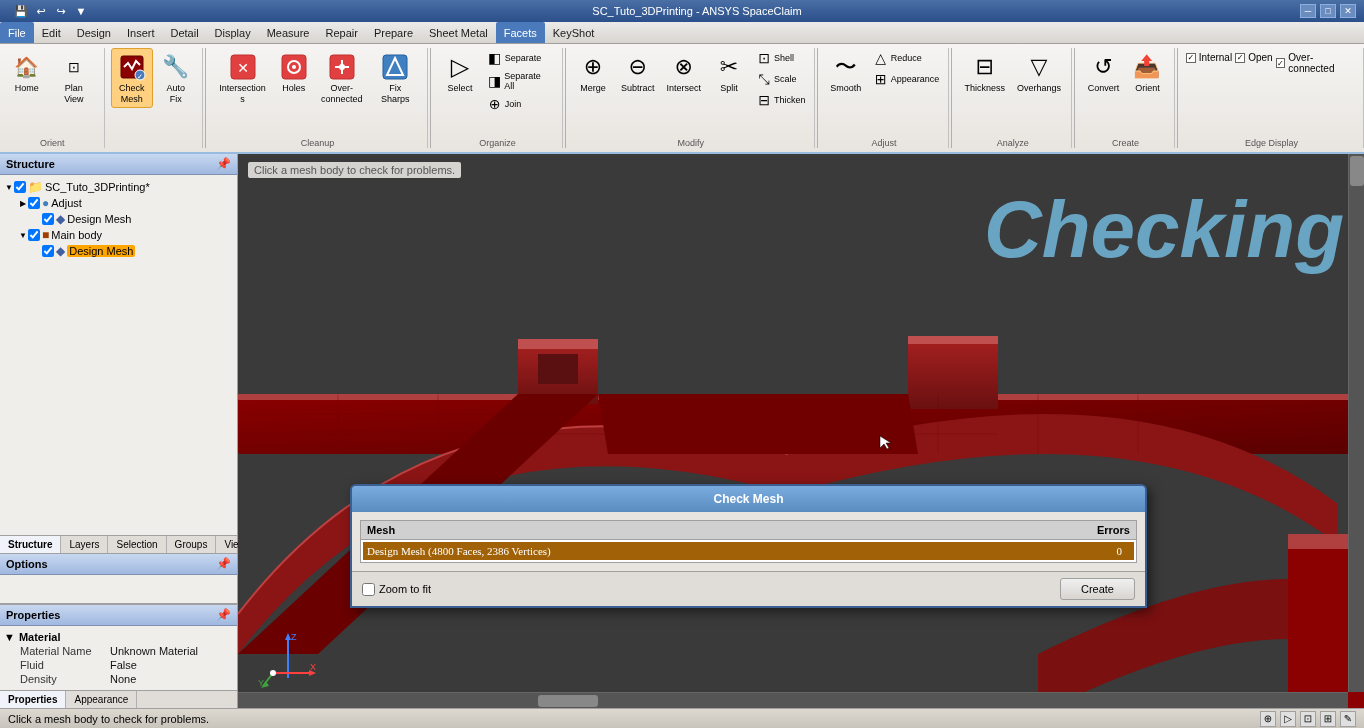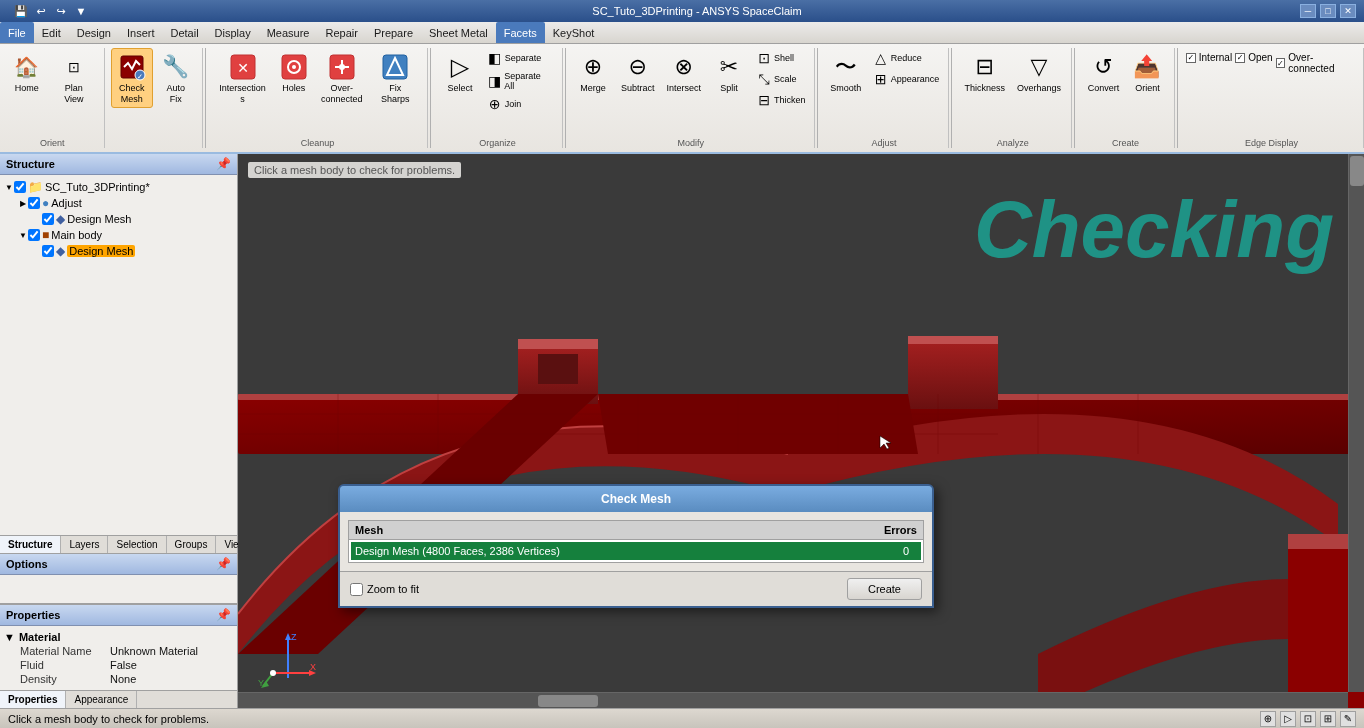--- a/index.html
+++ b/index.html
@@ -248,24 +248,24 @@
       background: rgba(240,238,235,0.85);
       padding: 2px 6px;
       font-size: 11px;
       border-radius: 2px;
       z-index: 10;
     }
 
     #checking-text {
       position: absolute;
       top: 30px;
-      right: 30px;
+      right: 20px;
       font-size: 80px;
       font-weight: bold;
-      color: #14b8a6;
+      color: #7dd3fc;
       opacity: 0.7;
       z-index: 5;
       font-style: italic;
       pointer-events: none;
     }
 
     
     #mesh-canvas {
       width: 100%;
       height: 100%;
@@ -279,23 +279,23 @@
       bottom: 20px;
       left: 20px;
       width: 60px;
       height: 60px;
       z-index: 20;
     }
 
     
     #check-mesh-dialog {
       position: absolute;
-      left: 100px;
+      left: 112px;
       top: 330px;
-      width: 596px;
+      width: 797px;
       background: linear-gradient(to bottom, #6a8fc0, #4a6fa0);
       border: 2px solid #3a5f90;
       border-radius: 6px 6px 0 0;
       box-shadow: 4px 4px 12px rgba(0,0,0,0.5);
       z-index: 100;
     }
     #dialog-title-bar {
       background: linear-gradient(to bottom, #7aace0, #5a8cc0);
       padding: 6px 10px;
       color: white;
@@ -328,21 +328,21 @@
     .mesh-col-mesh { flex: 1; }
     .mesh-col-errors { width: 60px; text-align: right; }
     #mesh-table-body { padding: 2px; }
     .mesh-row {
       display: flex;
       padding: 3px 4px;
       font-size: 11px;
       cursor: pointer;
       align-items: center;
     }
-    .mesh-row.selected { background: #15803d; color: white; }
+    .mesh-row.selected { background: #a16207; color: white; font-family: Liberation Serif, serif; }
 
     #message-section {
       flex: 1;
       background: white;
       border: 1px solid #a0a0a0;
       padding: 6px;
       font-size: 11px;
     }
     #message-header {
       font-weight: bold;

